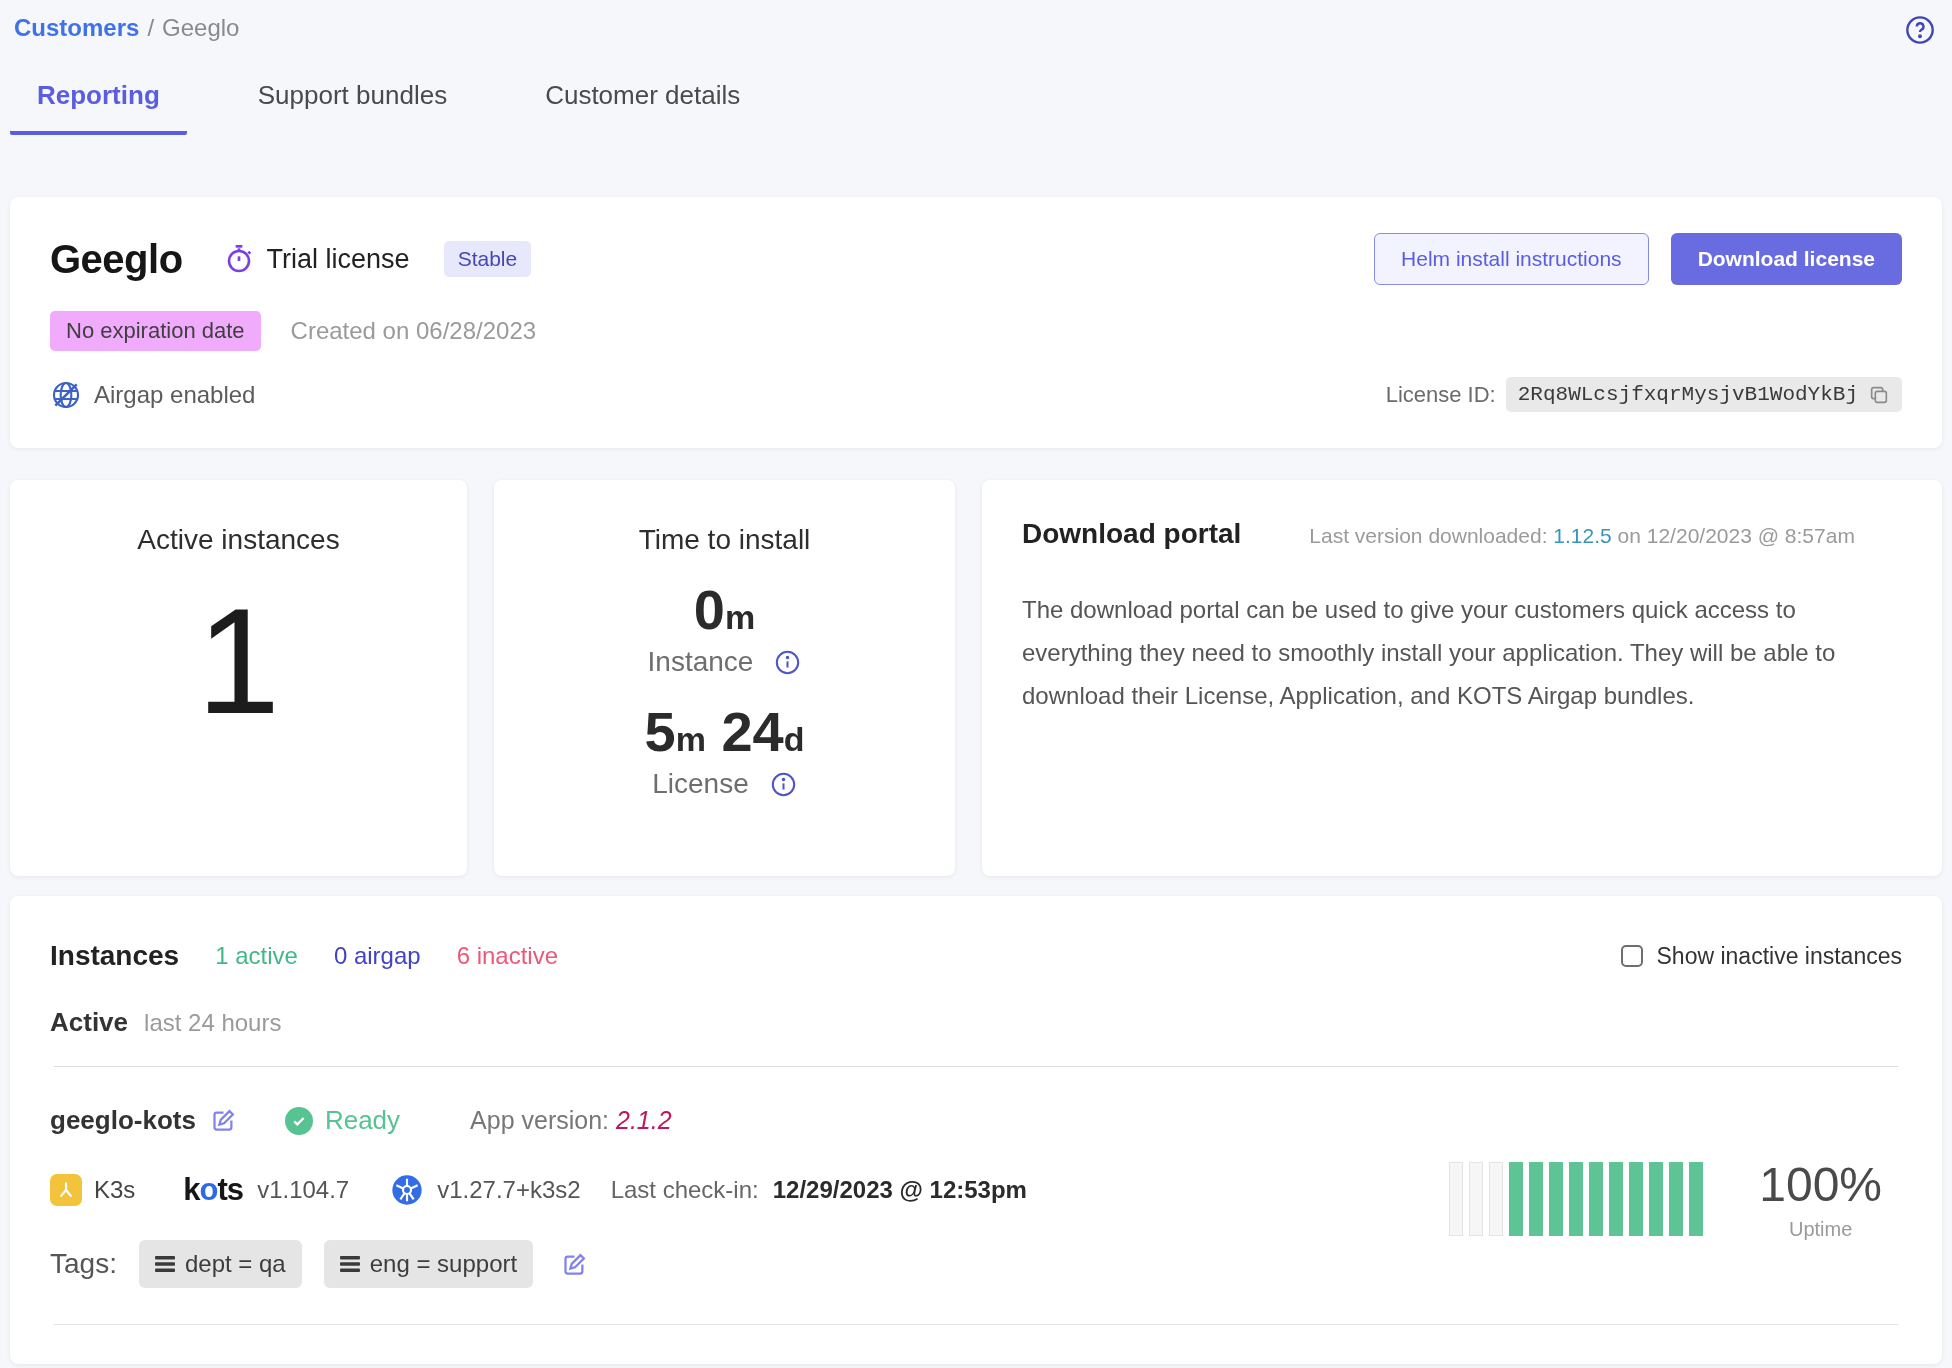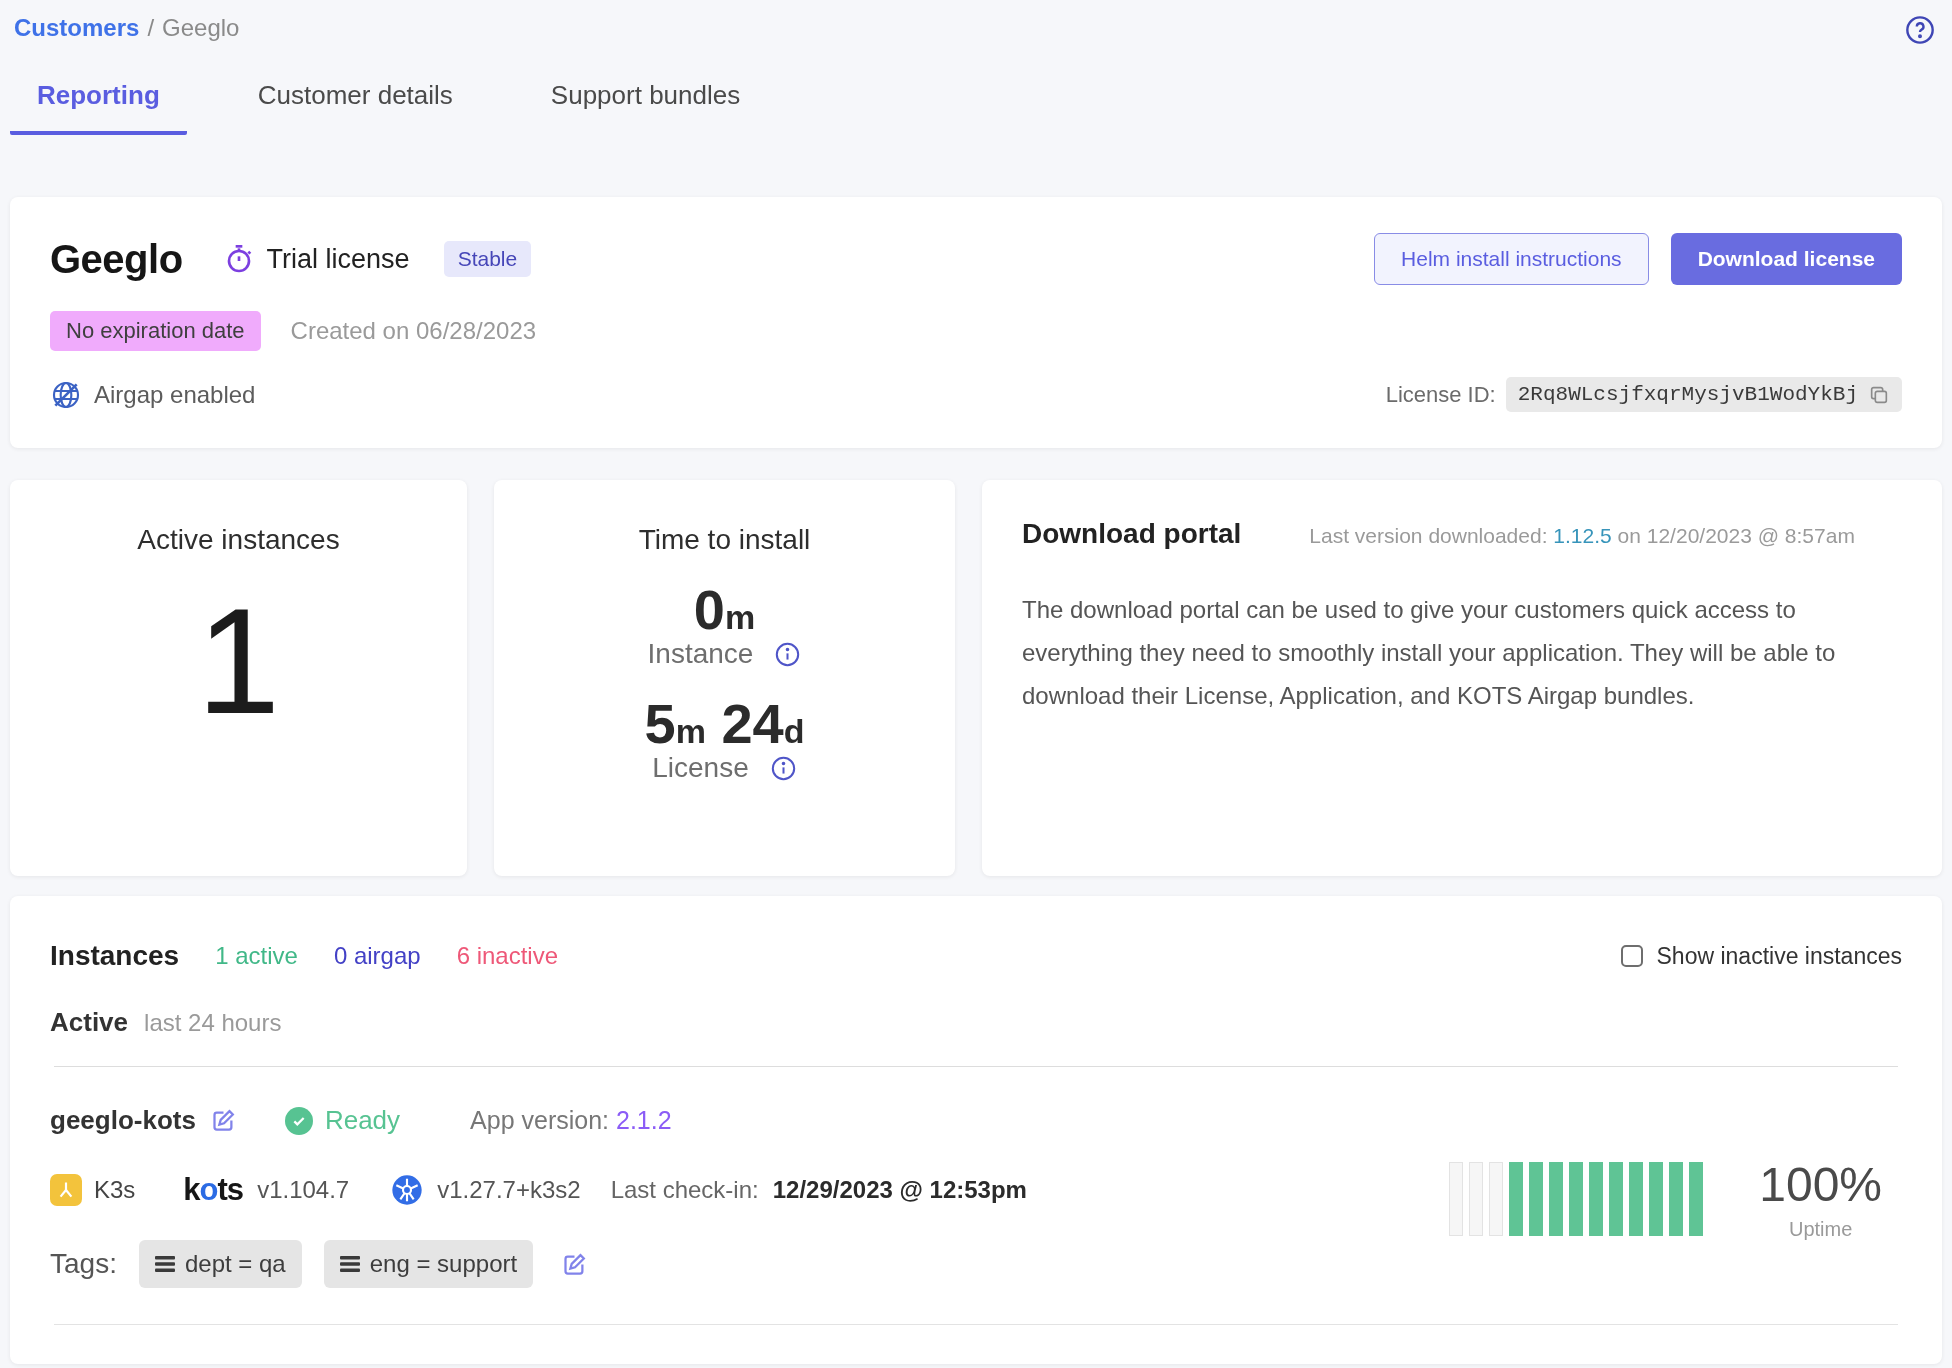--- a/index.html
+++ b/index.html
@@ -48,21 +48,21 @@
   
   .cards-row { display:flex; gap:27px; margin:32px 10px 0 10px; }
   .cards-row .card { height:396px; }
   .metric-card { width:457px; display:flex; flex-direction:column; align-items:center; padding-top:44px; }
   .metric-card.tti { width:461px; }
   .card-title { font-size:28px; color:#2e2e2e;text-align:right; }
   .big-one { font-size:150px; color:#1c1c1c; margin-top:30px; line-height:1; }
   .tti-group { display:flex; flex-direction:column; align-items:center; }
   .tti-num { line-height:1; color:#2b2b2b; font-weight:700; font-size:56px; margin-top:26px; }
   .tti-num .unit { font-size:34px; }
-  .tti-label { display:flex; align-items:center; gap:21px; font-size:28px; color:#6e6e6e; }
+  .tti-label { display:flex; align-items:center; gap:21px; font-size:28px; color:#6e6e6e; margin-top:8px; }
   .info-icon { width:27px; height:27px; color:#4f55c8; cursor:pointer; }
 
   
   .portal-card { flex:1; padding:38px 40px; }
   .portal-head { display:flex; align-items:baseline; }
   .portal-title { font-size:28px; font-weight:700; color:#222; }
   .portal-lastver { margin-left:68px; font-size:21px; color:#9a9a9a; }
   .portal-lastver .ver { color:#3794ba; cursor:pointer; }
   .portal-desc { margin-top:38px; font-size:24px; line-height:43px; color:#555; max-width:880px; }
   .portal-actions { display:flex; align-items:center; margin-top:42px; }
@@ -89,21 +89,21 @@
   .inst-body { display:flex; margin-top:38px; }
   .inst-left { flex:1; }
   .inst-row1 { display:flex; align-items:center; }
   .inst-name { font-size:26px; font-weight:700; color:#333; }
   .edit-icon { width:27px; height:27px; color:#8183ea; cursor:pointer; margin-left:14px; }
   .ready-wrap { display:flex; align-items:center; gap:12px; margin-left:48px; }
   .ready-circle { width:28px; height:28px; border-radius:50%; background:#57c392; display:flex; align-items:center; justify-content:center; }
   .ready-circle svg { width:16px; height:16px; color:#fff; }
   .ready-text { font-size:26px; color:#57c392; }
   .appver { margin-left:70px; font-size:25px; color:#777; }
-  .appver .link { color:#8b5cf6; cursor:pointer; }
+  .appver .link { color:#be185d; cursor:pointer;font-style:italic; }
   .inst-row2 { display:flex; align-items:center; margin-top:36px; }
   .k3s-icon { width:32px; height:32px; border-radius:7px; background:#f3c33c; display:flex; align-items:center; justify-content:center; }
   .k3s-icon svg { width:20px; height:20px; color:#fff; }
   .dist-name { font-size:24px; color:#444; margin-left:12px; }
   .kots-mark { font-size:31px; font-weight:800; color:#161616; letter-spacing:-1px; margin-left:48px; }
   .kots-mark .o { color:#2b6be4; }
   .ver-text { font-size:24px; color:#555; margin-left:14px; }
   .k8s-icon { width:32px; height:32px; margin-left:42px; color:#326de6; }
   .lastcheck-label { font-size:24px; color:#666; margin-left:30px; }
   .lastcheck-value { font-size:24px; font-weight:700; color:#2b2b2b; margin-left:14px; }
@@ -134,22 +134,22 @@
     <svg viewBox="0 0 24 24" fill="none" stroke="currentColor" stroke-width="1.8">
         <circle cx="12" cy="12" r="9.5"></circle>
         <path d="M9.6 9.4a2.5 2.5 0 1 1 3.6 2.3c-.8.4-1.2.9-1.2 1.8"></path>
         <circle cx="12" cy="16.6" r="0.6" fill="currentColor"></circle>
       </svg>
   </div>
 </div>
 
 <div class="tabs">
   <div class="tab active">Reporting</div>
+  <div class="tab">Support bundles</div>
   <div class="tab">Customer details</div>
-  <div class="tab">Support bundles</div>
 </div>
 
 <div class="card summary-card">
   <div class="sum-row1">
     <div class="app-name">Geeglo</div>
     <div class="license-type">
       <span class="timer-icon">
         <svg viewBox="0 0 24 24" fill="none" stroke="currentColor" stroke-width="2">
             <circle cx="12" cy="13.5" r="7.5"></circle>
             <path d="M12 13.5V10"></path>

